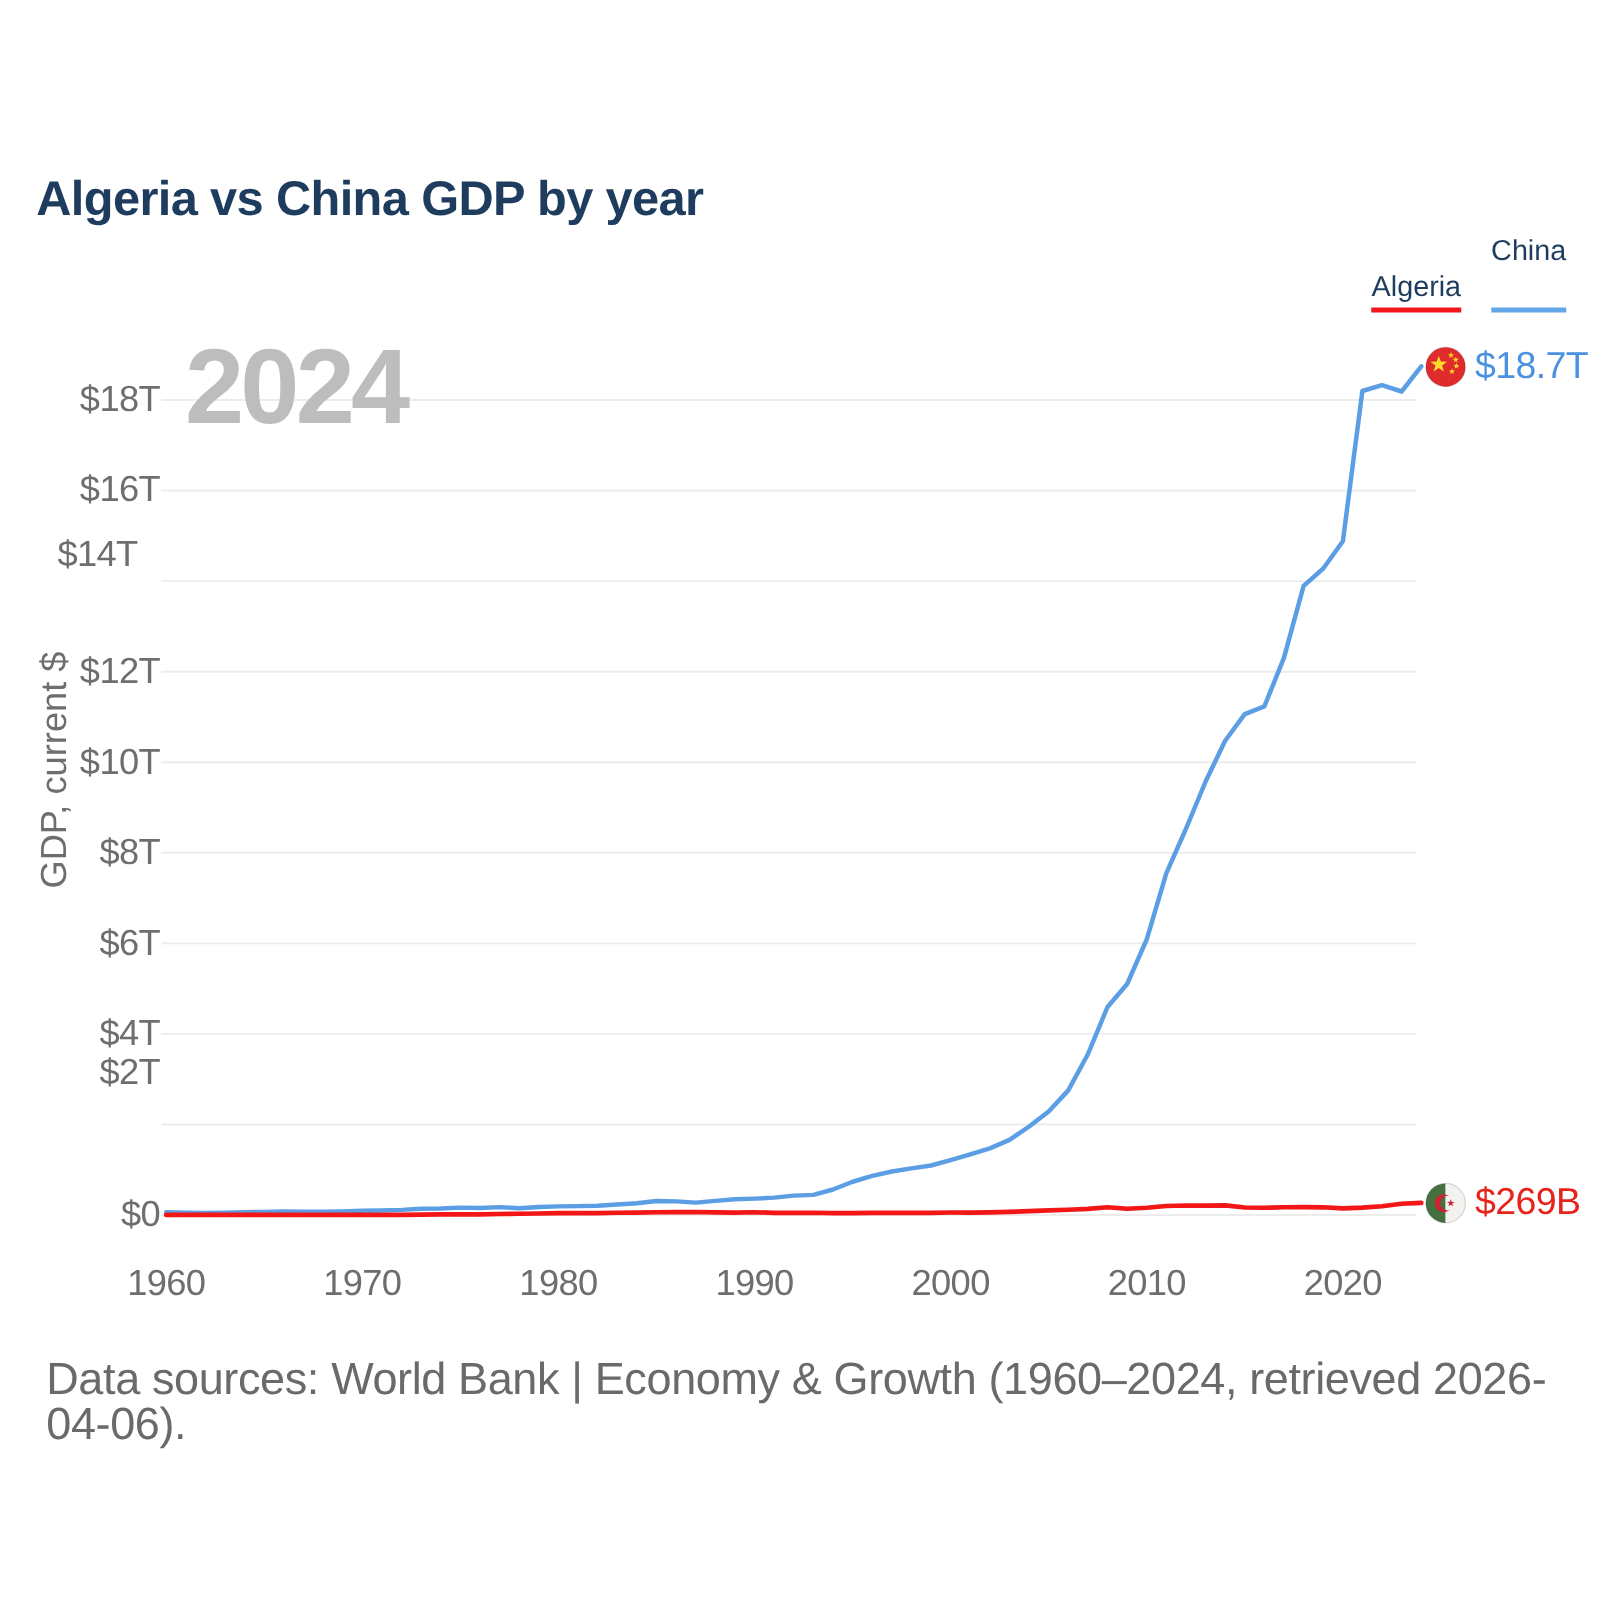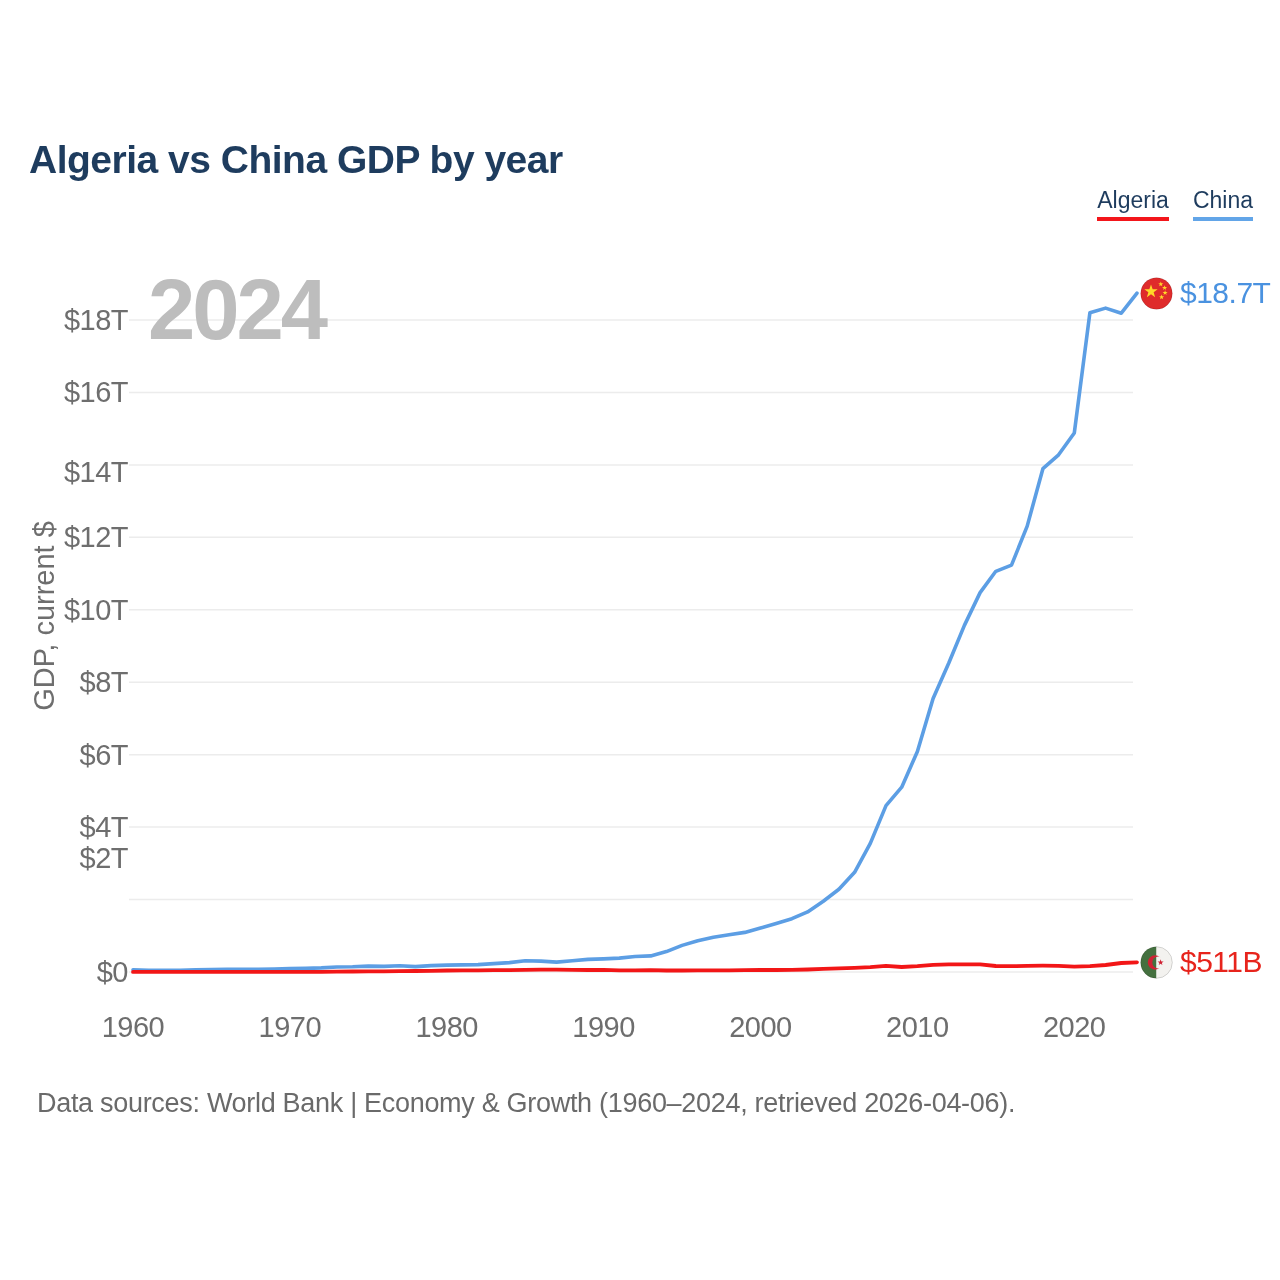--- a/index.html
+++ b/index.html
@@ -8,21 +8,21 @@
     font-family:"Liberation Sans", sans-serif;
   }
   #title {
     position:absolute; left:29px; top:112px;
     font-size:39px; font-weight:bold; color:#1e3c5e; letter-spacing:-0.5px; white-space:nowrap;
   }
   #legend { position:absolute; top:187px; right:27px; display:flex; gap:24px; }
   .legend-item {
     font-size:23px; color:#1e3c5e; padding-bottom:3px; border-bottom:4px solid #ccc; cursor:pointer; white-space:nowrap;
   }
-  .legend-algeria { border-bottom-color:#f3161b; }
+  .legend-algeria { border-bottom-color:#f3161b;margin-top:29px; }
   .legend-china   { border-bottom-color:#62a5e8; }
   #watermark {
     position:absolute; left:148px; top:267px;
     font-size:85px; font-weight:bold; letter-spacing:-3px; color:#bdbdbd; line-height:85px;
   }
   svg.layer { position:absolute; left:0; top:0; pointer-events:none; }
   .ytick {
     position:absolute; left:28px; width:100px; text-align:right;
     font-size:29px; color:#6e6e6e; line-height:32px; letter-spacing:-0.5px;
   }
@@ -33,21 +33,21 @@
   #ylabel {
     position:absolute; left:44px; top:616px; transform:translate(-50%,-50%) rotate(-90deg);
     font-size:29px; color:#6e6e6e; white-space:nowrap;
   }
   .flag { position:absolute; left:1140px; width:33px; height:33px; }
   .end-label { position:absolute; left:1180px; font-size:30px; line-height:38px; letter-spacing:-0.5px; white-space:nowrap; }
   #china-end-label   { color:#4a92e0; }
   #algeria-end-label { color:#e7241c; }
   #footer {
     position:absolute; left:37px; top:1085px;
-    font-size:27px; line-height:36px; color:#6a6a6a; letter-spacing:-0.3px;
+    font-size:36px; line-height:36px; color:#6a6a6a; letter-spacing:-0.3px;
   }
 </style>
 </head>
 <body>
 
 <h1 id="title">Algeria vs China GDP by year</h1>
 
 <div id="legend">
   <span class="legend-item legend-algeria">Algeria</span>
   <span class="legend-item legend-china">China</span>
@@ -75,21 +75,21 @@
 
 <div id="ylabel">GDP, current $</div>
 <div id="yticks">
     <div class="ytick" style="top: 956px;">$0</div>
     <div class="ytick" style="top: 842px;">$2T</div>
     <div class="ytick" style="top: 811.12px;">$4T</div>
     <div class="ytick" style="top: 738.68px;">$6T</div>
     <div class="ytick" style="top: 666.24px;">$8T</div>
     <div class="ytick" style="top: 593.8px;">$10T</div>
     <div class="ytick" style="top: 521.36px;">$12T</div>
-    <div class="ytick" style="top: 456px;">$14T</div>
+    <div class="ytick" style="top: 428px; text-align: center;">$14T</div>
     <div class="ytick" style="top: 376.48px;">$16T</div>
     <div class="ytick" style="top: 304.04px; text-align: right;">$18T</div>
   </div>
 <div id="xticks">
     <div class="xtick" style="left: 73px;">1960</div>
     <div class="xtick" style="left: 229.875px;">1970</div>
     <div class="xtick" style="left: 386.75px;">1980</div>
     <div class="xtick" style="left: 543.625px;">1990</div>
     <div class="xtick" style="left: 700.5px;">2000</div>
     <div class="xtick" style="left: 857.375px;">2010</div>
@@ -121,17 +121,17 @@
     </defs>
     <g clip-path="url(#alg-clip)">
       <rect x="0" y="0" width="16.5" height="33" fill="#44703f"></rect>
       <rect x="16.5" y="0" width="16.5" height="33" fill="#f3f2ef"></rect>
     </g>
     <rect x="0" y="0" width="33" height="33" fill="#cf2233" mask="url(#alg-crescent)"></rect>
     <polygon points="0,-7 1.65,-2.27 6.66,-2.16 2.66,0.87 4.11,5.66 0,2.8 -4.11,5.66 -2.66,0.87 -6.66,-2.16 -1.65,-2.27" transform="translate(20.6,16.5) scale(0.45)" fill="#cf2233"></polygon>
     <circle cx="16.5" cy="16.5" r="15.8" fill="none" stroke="rgba(0,0,0,0.15)" stroke-width="1"></circle>
   </svg>
 </div>
-<div class="end-label" id="algeria-end-label" style="top: 943.253px;">$511B</div>
+<div class="end-label" id="algeria-end-label" style="top: 943.253px;">$269B</div>
 
 <div id="footer">
   <div>Data sources: World Bank | Economy &amp; Growth (1960–2024, retrieved 2026-04-06).</div>
 </div>
 
 </body></html>

